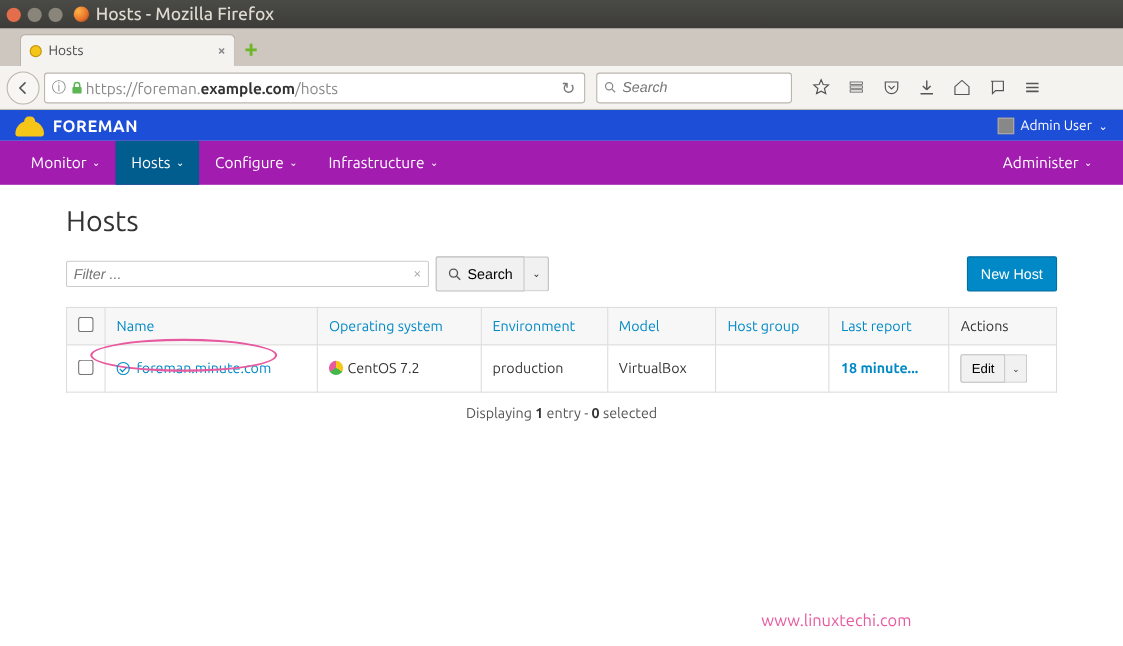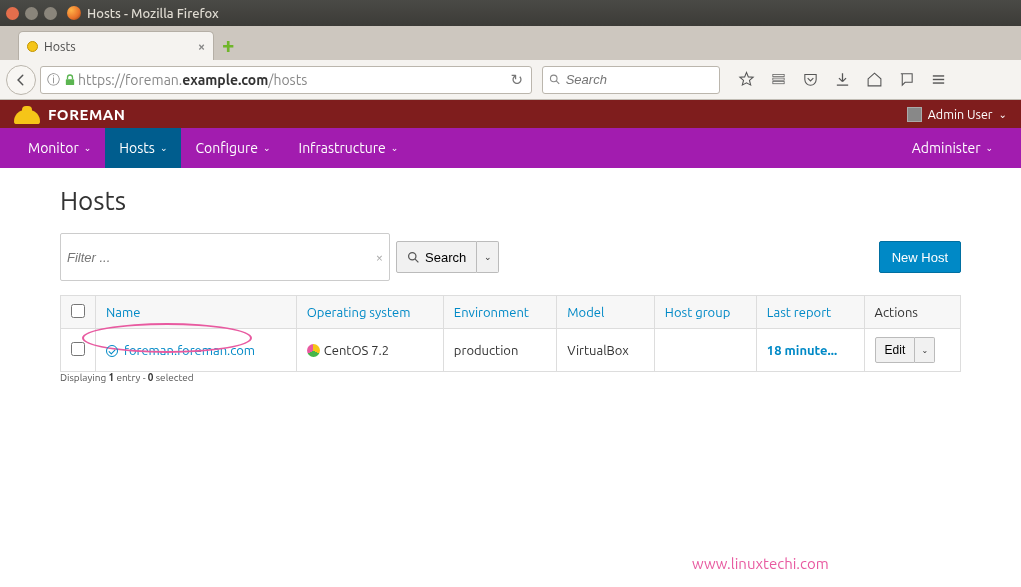--- a/index.html
+++ b/index.html
@@ -6,21 +6,21 @@
 body { font-family: "Ubuntu", "Segoe UI", sans-serif; font-size: 13px; background: #fff; color: #333; width: 1021px; }
 
 
 .titlebar { background: linear-gradient(#4a4a46, #3c3b37); height: 26px; display: flex; align-items: center; padding: 0 6px; color: #dfdbd2; }
 .win-btns { display: flex; gap: 6px; margin-right: 10px; }
 .win-btn { width: 13px; height: 13px; border-radius: 50%; }
 .win-close { background: #e46e4c; }
 .win-min { background: #8a857b; }
 .win-max { background: #8a857b; }
 .titlebar .ff-icon { width: 14px; height: 14px; border-radius: 50%; background: radial-gradient(circle at 30% 30%, #ffb347, #e8702a 60%, #7a3a10); margin-right: 6px; }
-.titlebar-text { font-weight: 500; font-size: 13px; }
+.titlebar-text { font-weight: 500; font-size: 16px; }
 
 
 .tabstrip { background: #cdc7bf; height: 34px; display: flex; align-items: flex-end; padding-left: 18px; }
 .tab { background: #f5f3f0; border: 1px solid #b5afa6; border-bottom: none; border-radius: 5px 5px 0 0; height: 29px; width: 196px; display: flex; align-items: center; padding: 0 8px; font-size: 12.5px; color: #4a4a4a; }
 .tab-icon { width: 11px; height: 11px; border-radius: 50%; background: #f5c518; margin-right: 6px; border:1px solid #c29400;}
 .tab-title { flex: 1; }
 .tab-close { color: #888; font-weight: bold; cursor: pointer; }
 .newtab { color: #6fb62a; font-size: 22px; font-weight: bold; margin-left: 8px; margin-bottom: 3px; }
 
 
@@ -34,41 +34,41 @@
 .urlbar .urltext .bold { color:#333; font-weight: 700; }
 .urlbar .reload { color:#777; font-size:15px; margin:0 4px;}
 .searchbar { flex: 0 0 178px; height: 28px; border:1px solid #bbb6ad; border-radius:3px; background:#fff; display:flex; align-items:center; padding:0 6px; margin-left:6px;}
 .searchbar svg{ width:13px; height:13px; margin-right:5px;}
 .searchbar input{ border:none; outline:none; font-size:13px; width:100%; font-style:italic; color:#999; background:transparent;}
 .tb-icons { display:flex; align-items:center; gap:4px; margin-left:8px;}
 .tb-icon { width:28px; height:28px; display:flex; align-items:center; justify-content:center; color:#5a5a5a;}
 .tb-icon svg{width:17px;height:17px;}
 
 
-.brandbar { background: #7f1d1d; height: 28px; display:flex; align-items:center; padding:0 14px; color:#fff;}
+.brandbar { background: #1d4ed8; height: 28px; display:flex; align-items:center; padding:0 14px; color:#fff;}
 .brandbar .helmet { width:26px; height:20px; margin-right:8px; position:relative;}
 .brandbar .helmet::before{content:"";position:absolute;bottom:0;left:0;width:26px;height:14px;background:#f5c518;border-radius:13px 13px 3px 3px;}
 .brandbar .helmet::after{content:"";position:absolute;bottom:10px;left:8px;width:10px;height:8px;background:#f5c518;border-radius:4px 4px 0 0;}
 .brandname { font-weight:bold; font-size:15px; letter-spacing:0.5px;}
 .brandbar-right{ margin-left:auto; display:flex; align-items:center; gap:6px; font-size:12.5px;}
 .brandbar-right .avatar{width:15px;height:15px;background:#888;border:1px solid #aaa;}
 .brandbar-right .chev{font-size:10px;}
 
 
 .navbar { background:#a21caf; height:40px; display:flex; align-items:center; padding:0 14px;}
 .nav-item{ color:#fff; padding: 0 14px; height:40px; display:flex; align-items:center; gap:5px; font-size:14px; cursor:pointer;}
 .nav-item.active{ background:#005d8e;}
 .nav-item .chev{font-size:9px;}
 .nav-right{margin-left:auto;}
 
 
 .content{ padding: 18px 60px 20px 60px;}
 .page-title{ font-size:26px; font-weight:400; color:#333; margin-bottom:18px;}
 .toolbar-row{ display:flex; align-items:center; gap:6px; margin-bottom:14px;}
-.filter-box{ width:330px; height:48px; border:1px solid #ccc; border-radius:2px; display:flex; align-items:center; padding:0 6px; background:#fff;}
+.filter-box{ width:330px; height:24px; border:1px solid #ccc; border-radius:2px; display:flex; align-items:center; padding:0 6px; background:#fff;}
 .filter-box input{border:none;outline:none;font-size:13px;font-style:italic;color:#999;flex:1;background:transparent;}
 .filter-box .clear{color:#aaa;cursor:pointer;}
 .search-group{display:flex;}
 .search-btn{height:32px;border:1px solid #bbb;background:#f1f1f1;padding:0 10px;display:flex;align-items:center;gap:5px;font-size:13px;border-radius:2px 0 0 2px; cursor:pointer;}
 .search-drop{height:32px;width:22px;border:1px solid #bbb;border-left:none;background:#f1f1f1;display:flex;align-items:center;justify-content:center;border-radius:0 2px 2px 0;cursor:pointer;}
 .search-drop .chev{font-size:9px;}
 .newhost-btn{margin-left:auto;height:32px;background:#0089c6;color:#fff;border:1px solid #006fa1;padding:0 12px;font-size:13px;border-radius:2px;cursor:pointer;}
 
 
 table.hosts{width:100%;border-collapse:collapse;border:1px solid #ddd;}
@@ -82,21 +82,21 @@
 .hostname-cell .okcirc{display:inline-block;width:12px;height:12px;border:1.5px solid #0089c6;border-radius:50%;position:relative;margin-right:3px;vertical-align:-2px;}
 .hostname-cell .okcirc::after{content:"";position:absolute;left:2px;top:3px;width:5px;height:3px;border-left:1.5px solid #0089c6;border-bottom:1.5px solid #0089c6;transform:rotate(-45deg);}
 .oval-highlight{position:absolute;left:-14px;top:-6px;width:170px;height:30px;border:2px solid #e85aa0;border-radius:50%/50%;pointer-events:none;}
 .os-icon{display:inline-block;width:13px;height:13px;border-radius:50%;background:conic-gradient(#f5c518 0 120deg,#45b649 120deg 240deg,#e85aa0 240deg 360deg);margin-right:4px;vertical-align:-2px;}
 .report-link{color:#0089c6;text-decoration:none;font-weight:bold;}
 .edit-group{display:flex;}
 .edit-btn{height:26px;border:1px solid #bbb;background:#f1f1f1;padding:0 9px;font-size:12px;border-radius:2px 0 0 2px;cursor:pointer;}
 .edit-drop{height:26px;width:20px;border:1px solid #bbb;border-left:none;background:#f1f1f1;display:flex;align-items:center;justify-content:center;border-radius:0 2px 2px 0;cursor:pointer;}
 .edit-drop .chev{font-size:8px;}
 
-.summary{font-size:10px;color:#555;}
+.summary{margin-top:12px;font-size:13px;color:#555;text-align:center;}
 .summary b{color:#333;}
 
 .watermark{position:absolute; left:692px; top:555px; color:#e85aa0; font-size:15px;}
 </style>
 </head>
 <body>
 
 <div class="titlebar">
   <div class="win-btns">
     <div class="win-btn win-close"></div>
@@ -252,21 +252,21 @@
         <th><a href="#">Last report</a></th>
         <th><span class="actions-h">Actions</span></th>
       </tr>
     </thead>
     <tbody>
       <tr>
         <td><input type="checkbox" class="cb" style=""></td>
         <td class="hostname-cell">
           <div class="oval-highlight"></div>
           <span class="okcirc"></span>
-          <a href="#">foreman.foreman.com</a>
+          <a href="#">foreman.minute.com</a>
         </td>
         <td><span class="os-icon"></span><span>CentOS 7.2</span></td>
         <td>production</td>
         <td>VirtualBox</td>
         <td></td>
         <td><a href="#" class="report-link">18 minute...</a></td>
         <td>
           <div class="edit-group">
             <button class="edit-btn">Edit</button>
             <div class="edit-drop">

